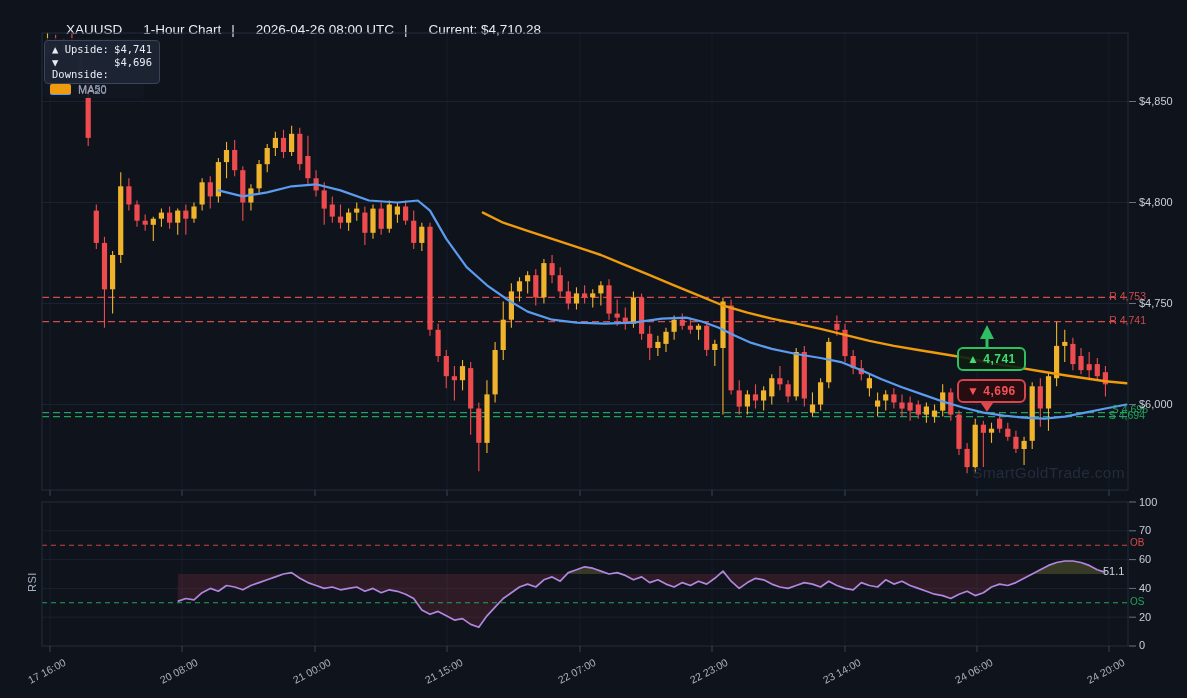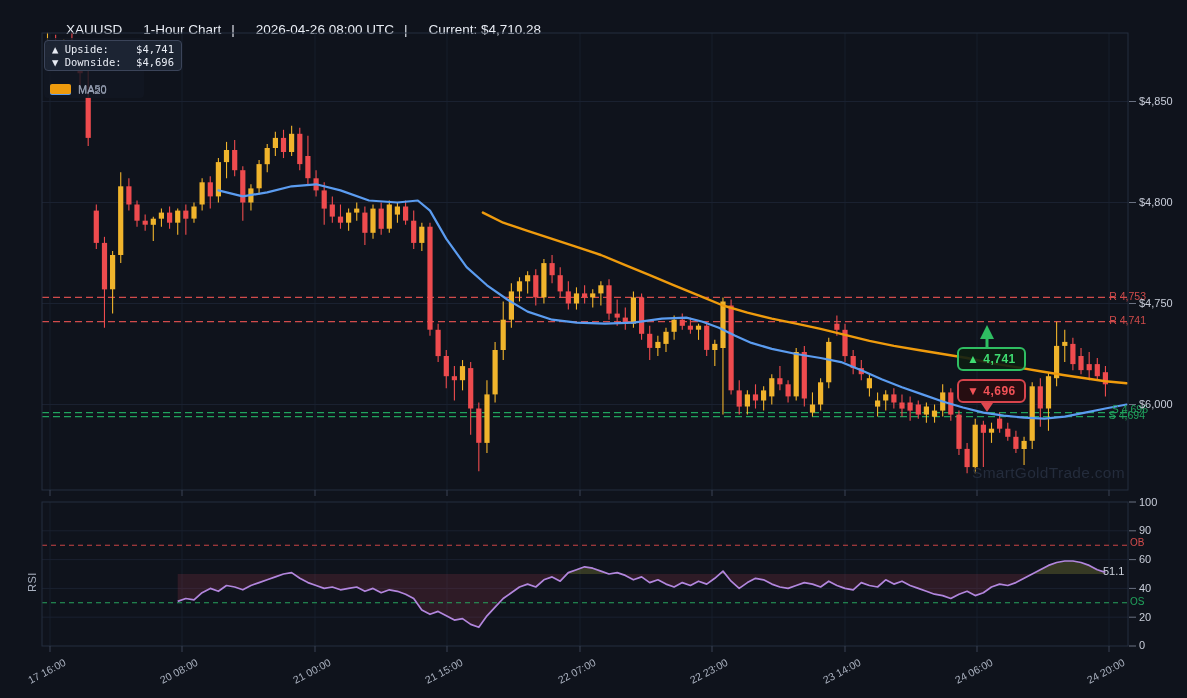--- a/index.html
+++ b/index.html
@@ -3,21 +3,21 @@
 <meta charset="utf-8">
 <style>
   html,body{margin:0;padding:0;background:#0f131c;}
   #app{position:relative;width:1187px;height:698px;background:#0f131c;overflow:hidden;
        font-family:"Liberation Sans",sans-serif;}
   .title{position:absolute;left:40px;top:7px;font-size:13.5px;color:#e9edf5;white-space:pre;}
   .title span{margin-right:0;margin-left:11px;}
   .title .sep{margin:0 10px;color:#dfe3ec;}
   .title .gap{margin-right:10px;}
   svg{position:absolute;left:0;top:0;}
-  .tooltip{position:absolute;left:44px;top:40px;width:138px;background:rgba(29,37,52,.97);
+  .tooltip{position:absolute;left:44px;top:40px;width:116px;background:rgba(29,37,52,.97);
        border:1px solid #3b4459;border-radius:4px;padding:2px 7px;box-sizing:border-box;z-index:6;}
   .tooltip .row{display:flex;justify-content:space-between;font-family:"DejaVu Sans Mono",monospace;
        font-size:10.5px;line-height:12.5px;color:#e8ecf4;}
   .legend-panel{position:absolute;left:44px;top:38px;width:100px;height:60px;
        background:rgba(18,23,34,.82);border-radius:4px;z-index:4;}
   .lg-row{position:absolute;z-index:5;display:flex;align-items:center;}
   .swatch{width:21px;height:10px;border-radius:2px;margin-right:7px;}
   .lg-label{font-size:11px;color:#949db0;}
   .badge{position:absolute;z-index:7;font-size:12px;font-weight:bold;border-radius:6px;
        padding:3px 8px;letter-spacing:.5px;white-space:nowrap;}
@@ -419,21 +419,21 @@
   <div class="lvl r" style="top:314px;right:41px;">R 4,741</div>
   <div class="lvl s" style="top:403px;right:39px;">S 4,696</div>
   <div class="lvl s" style="top:409px;right:42px;">S 4,694</div>
 
   <div class="ytick" style="top:95px;">$4,850</div>
   <div class="ytick" style="top:196px;">$4,800</div>
   <div class="ytick" style="top:297px;">$4,750</div>
   <div class="ytick" style="top:398px;">$6,000</div>
 
   <div class="rtick" style="top:496px;">100</div>
-  <div class="rtick" style="top:524px;">90</div>
+  <div class="rtick" style="top:524px;">70</div>
   <div class="rtick" style="top:553px;">60</div>
   <div class="rtick" style="top:582px;">40</div>
   <div class="rtick" style="top:611px;">20</div>
   <div class="rtick" style="top:639px;">0</div>
   <div class="obos" style="top:537px;color:#d14b4b;">OB</div>
   <div class="obos" style="top:596px;color:#21a35d;">OS</div>
   <div class="rsi-cur">51.1</div>
   <div class="rsi-title">RSI</div>
 
   <div class="xtick" style="left:-18px;">17 16:00</div>

